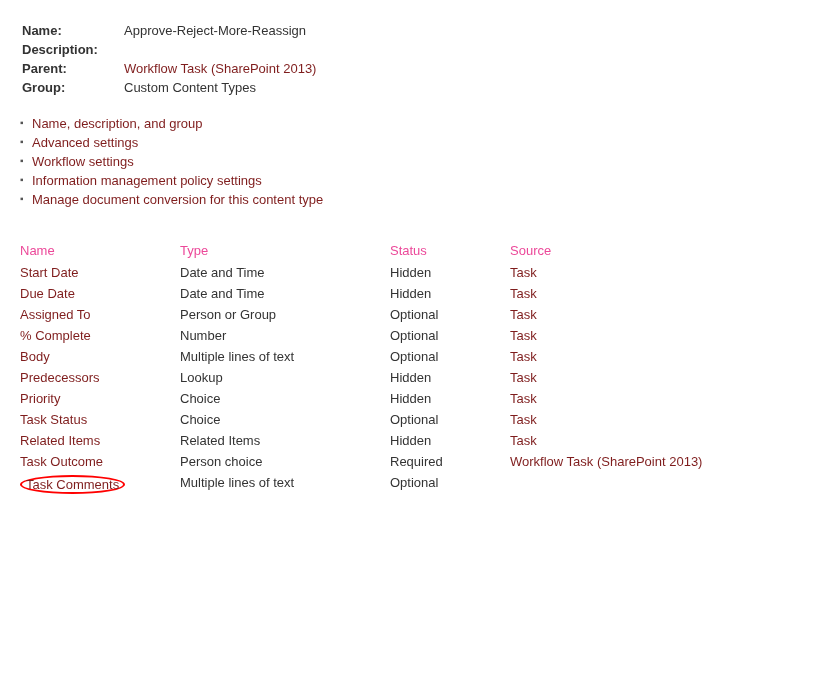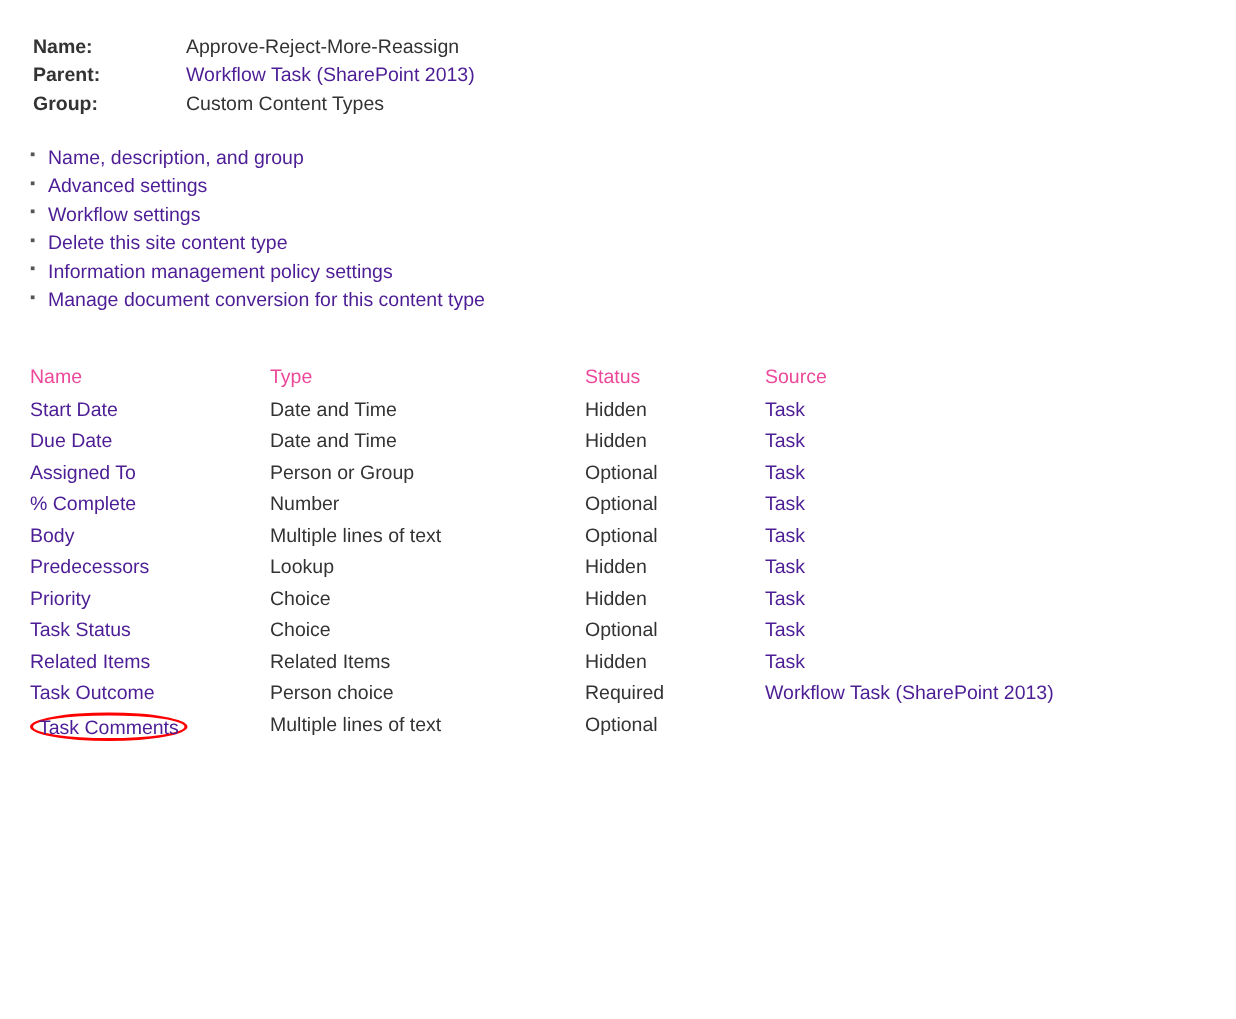--- a/index.html
+++ b/index.html
@@ -20,21 +20,21 @@
     .info-table td {
       padding: 1px 0;
       vertical-align: top;
     }
     .info-table td.label {
       font-weight: bold;
       width: 100px;
       white-space: nowrap;
     }
     .link {
-      color: #4c1d95;
+      color: #7f1d1d;
       text-decoration: none;
       cursor: pointer;
     }
     .settings-heading {
       margin: 16px 0 6px 0;
       font-size: 13px;
       color: #333;
     }
     .settings-list {
       list-style: none;
@@ -95,38 +95,41 @@
 
   <div>
     <div class="section-title"></div>
     <table class="info-table">
       <tbody id="info-rows">
           <tr>
             <td class="label">Name:</td>
             <td>Approve-Reject-More-Reassign</td>
           </tr>
           <tr>
+            <td class="label">Description:</td>
+            <td></td>
+          </tr>
+          <tr>
             <td class="label">Parent:</td>
             <td><a class="link" href="#">Workflow Task (SharePoint 2013)</a></td>
           </tr>
           <tr>
             <td class="label">Group:</td>
             <td>Custom Content Types</td>
           </tr>
         </tbody>
     </table>
   </div>
 
   <div>
     <div class="settings-heading"></div>
     <ul class="settings-list" id="settings-list">
         <li><a class="link" href="#">Name, description, and group</a></li>
         <li><a class="link" href="#">Advanced settings</a></li>
         <li><a class="link" href="#">Workflow settings</a></li>
-        <li><a class="link" href="#">Delete this site content type</a></li>
         <li><a class="link" href="#">Information management policy settings</a></li>
         <li><a class="link" href="#">Manage document conversion for this content type</a></li>
       </ul>
   </div>
 
   <div class="columns-section">
     <div class="columns-heading"></div>
     <table class="columns-table">
       <thead id="columns-thead">
           <tr>

